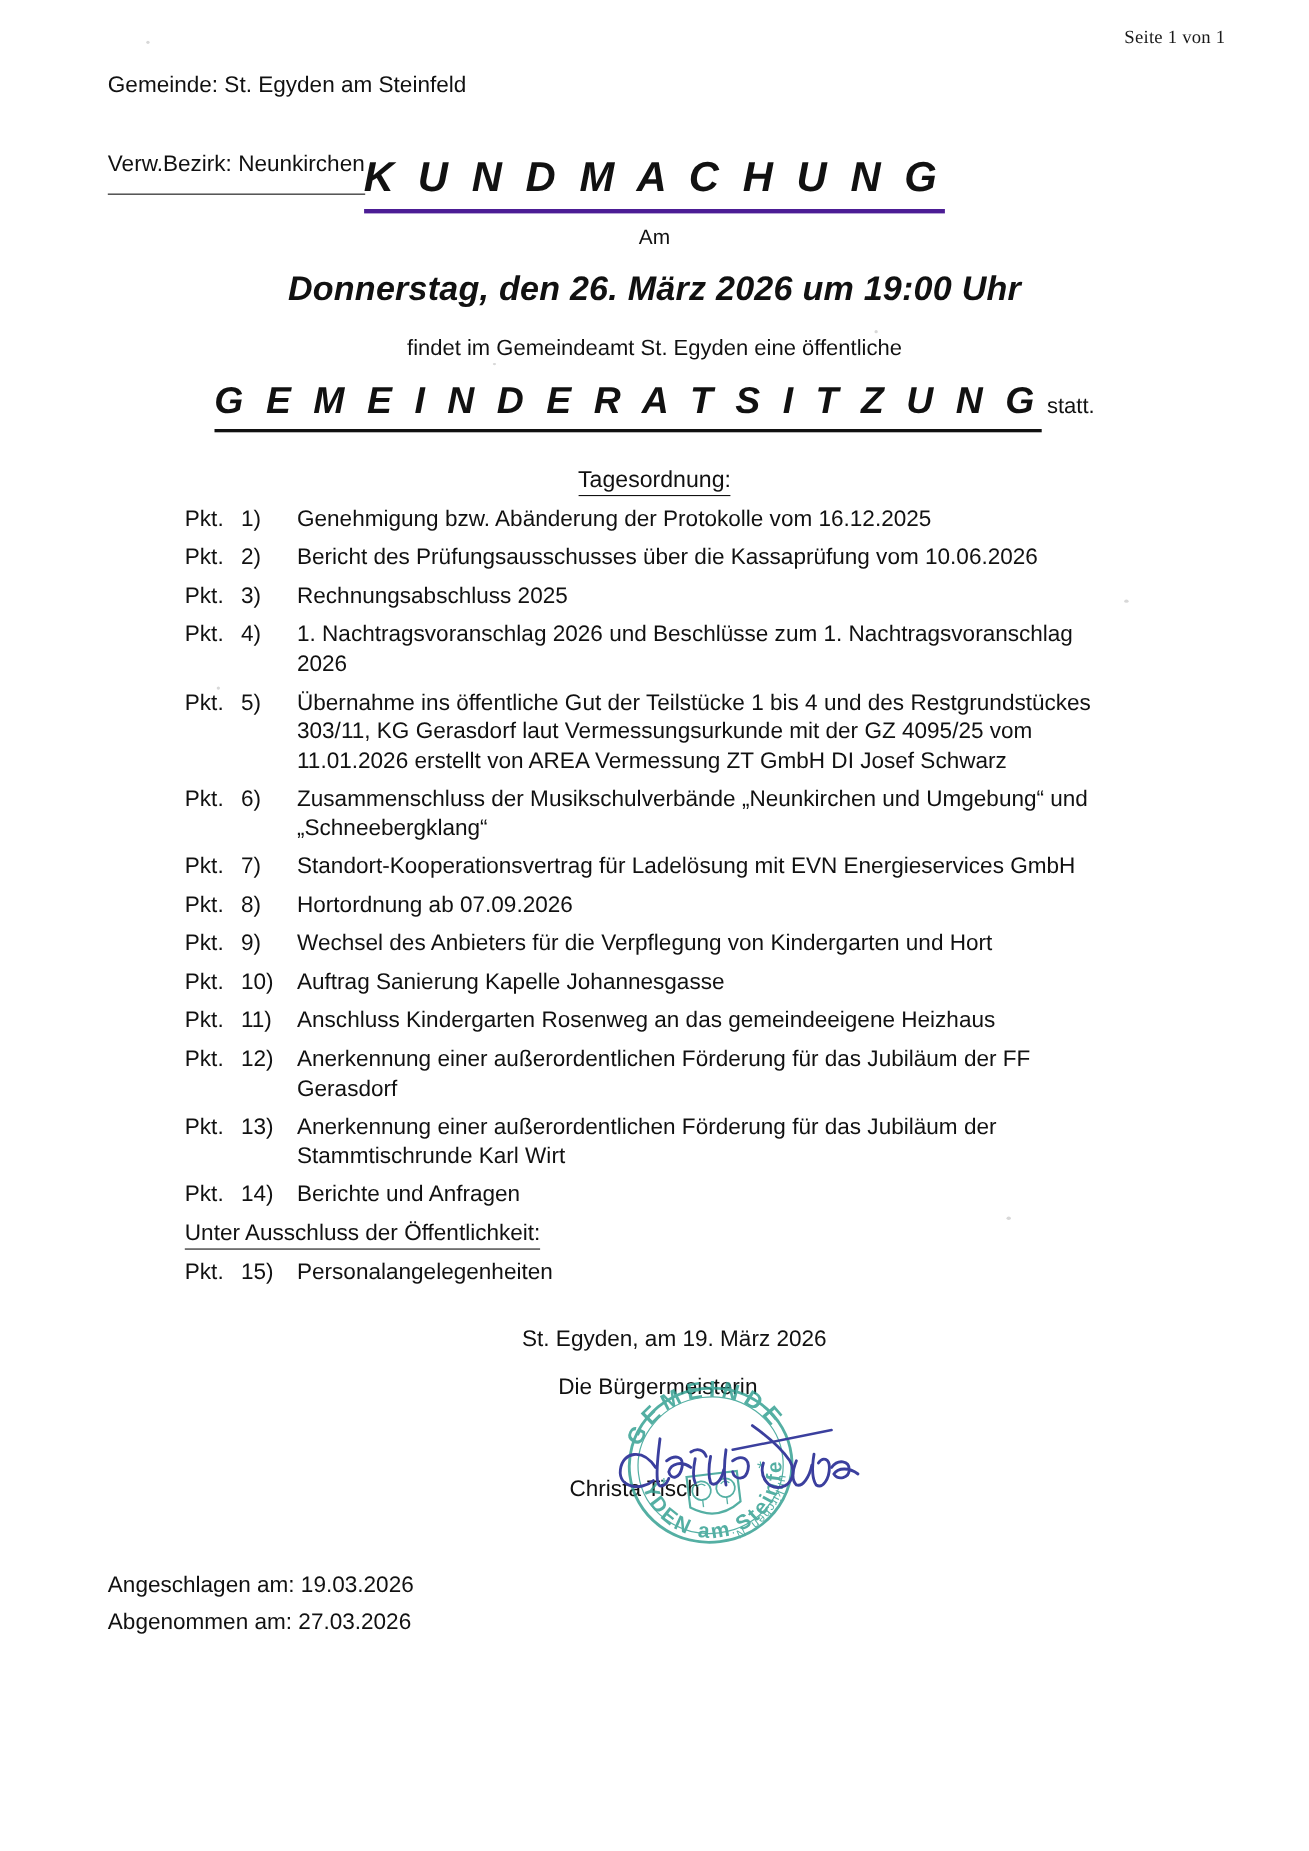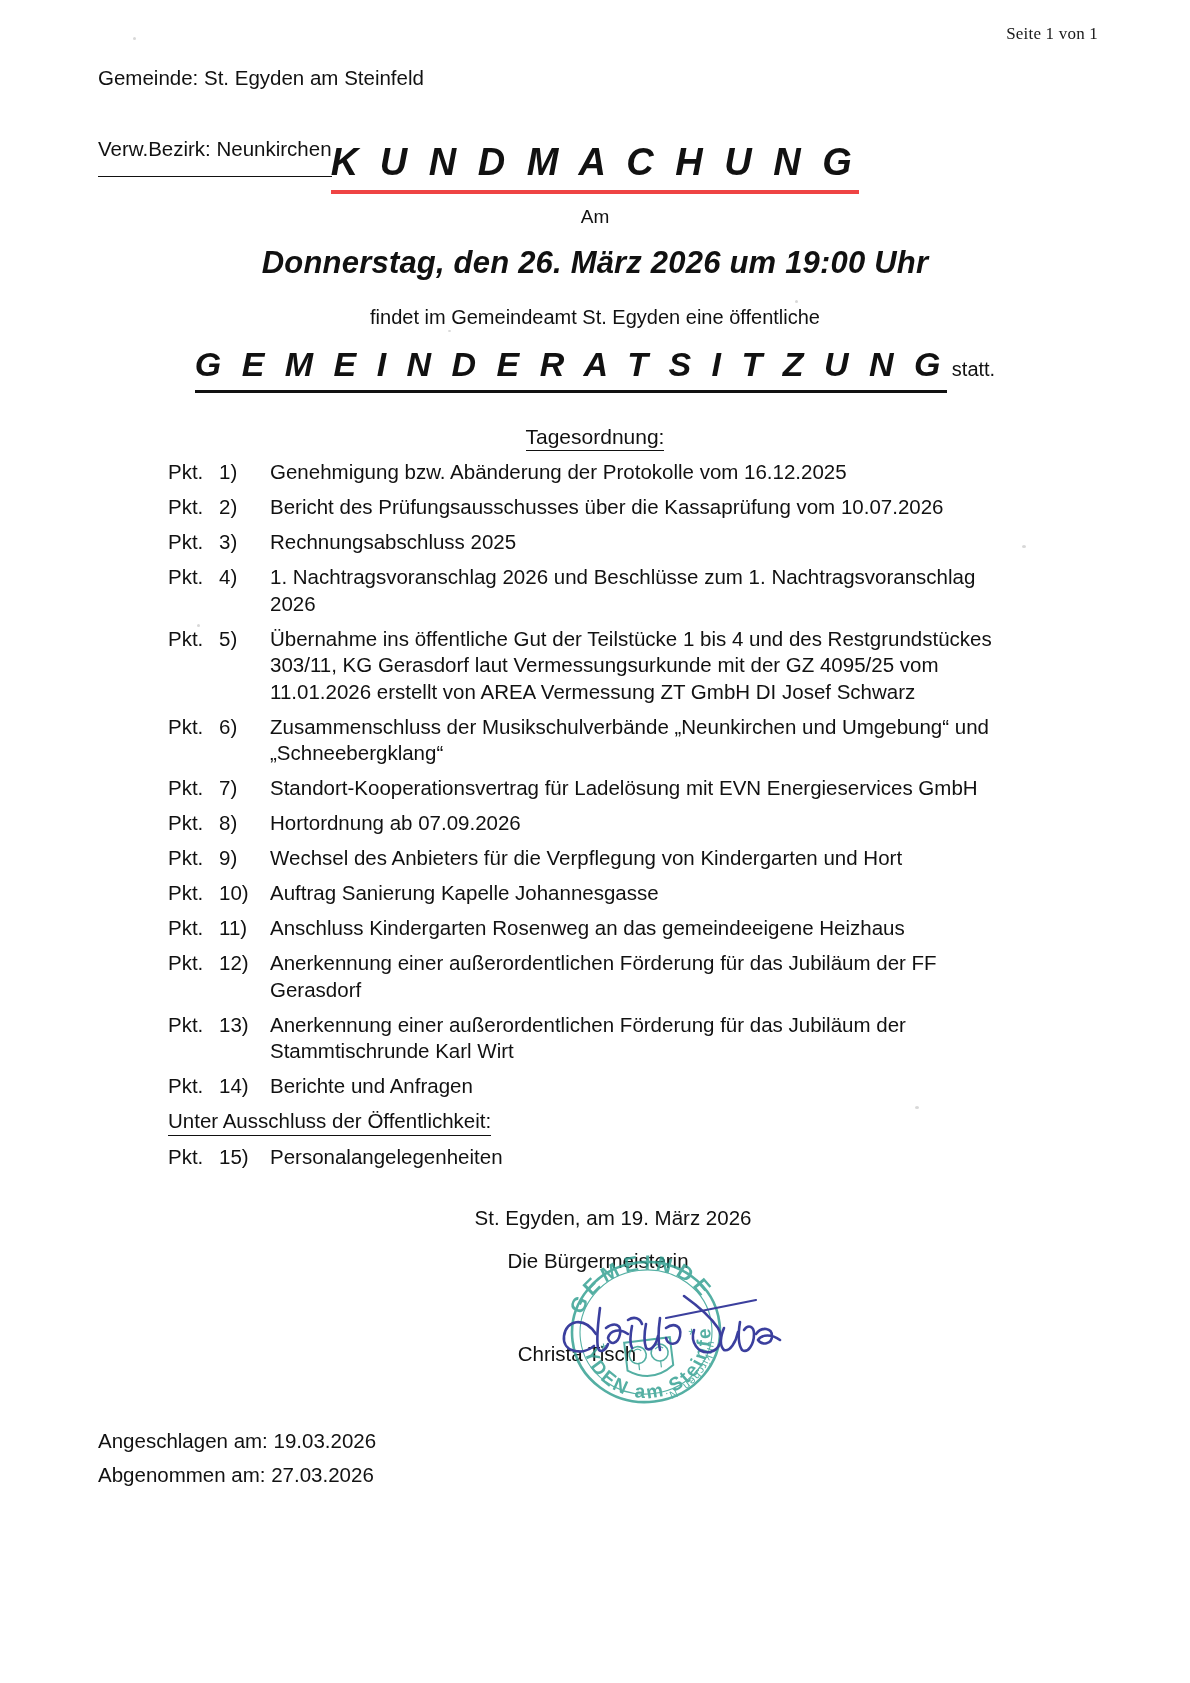--- a/index.html
+++ b/index.html
@@ -16,21 +16,21 @@
     width: 1190px;
     height: 1683px;
     background: #ffffff;
     overflow: hidden;
   }
 
   
   .page-num {
     position: absolute;
     top: 24px;
-    right: 92px;
+    right: 76px;
     font-family: "Liberation Serif", "DejaVu Serif", serif;
     font-size: 17px;
     letter-spacing: 0.2px;
     color: #1a1a1a;
     white-space: nowrap;
   }
 
   
   .letterhead {
     position: absolute;
@@ -57,21 +57,21 @@
   .kundmachung {
     top: 139px;
     font-size: 38px;
     font-weight: bold;
     font-style: italic;
     letter-spacing: 5.5px;
     line-height: 46px;
   }
   .kundmachung span.u {
     display: inline-block;
-    border-bottom: 4px solid #ef4444;
+    border-bottom: 4px solid #4c1d95;
     padding-bottom: 5px;
     padding-right: 2px;
   }
   .am-line {
     top: 205px;
     font-size: 19px;
     line-height: 24px;
   }
   .datum {
     top: 243px;
@@ -251,21 +251,21 @@
 
     <div class="agenda-row">
       <span class="pkt">Pkt.</span>
       <span class="no">1)</span>
       <span class="txt">Genehmigung bzw. Abänderung der Protokolle vom 16.12.2025</span>
     </div>
 
     <div class="agenda-row">
       <span class="pkt">Pkt.</span>
       <span class="no">2)</span>
-      <span class="txt">Bericht des Prüfungsausschusses über die Kassaprüfung vom 10.07.2026</span>
+      <span class="txt">Bericht des Prüfungsausschusses über die Kassaprüfung vom 10.06.2026</span>
     </div>
 
     <div class="agenda-row">
       <span class="pkt">Pkt.</span>
       <span class="no">3)</span>
       <span class="txt">Rechnungsabschluss 2025</span>
     </div>
 
     <div class="agenda-row">
       <span class="pkt">Pkt.</span>

